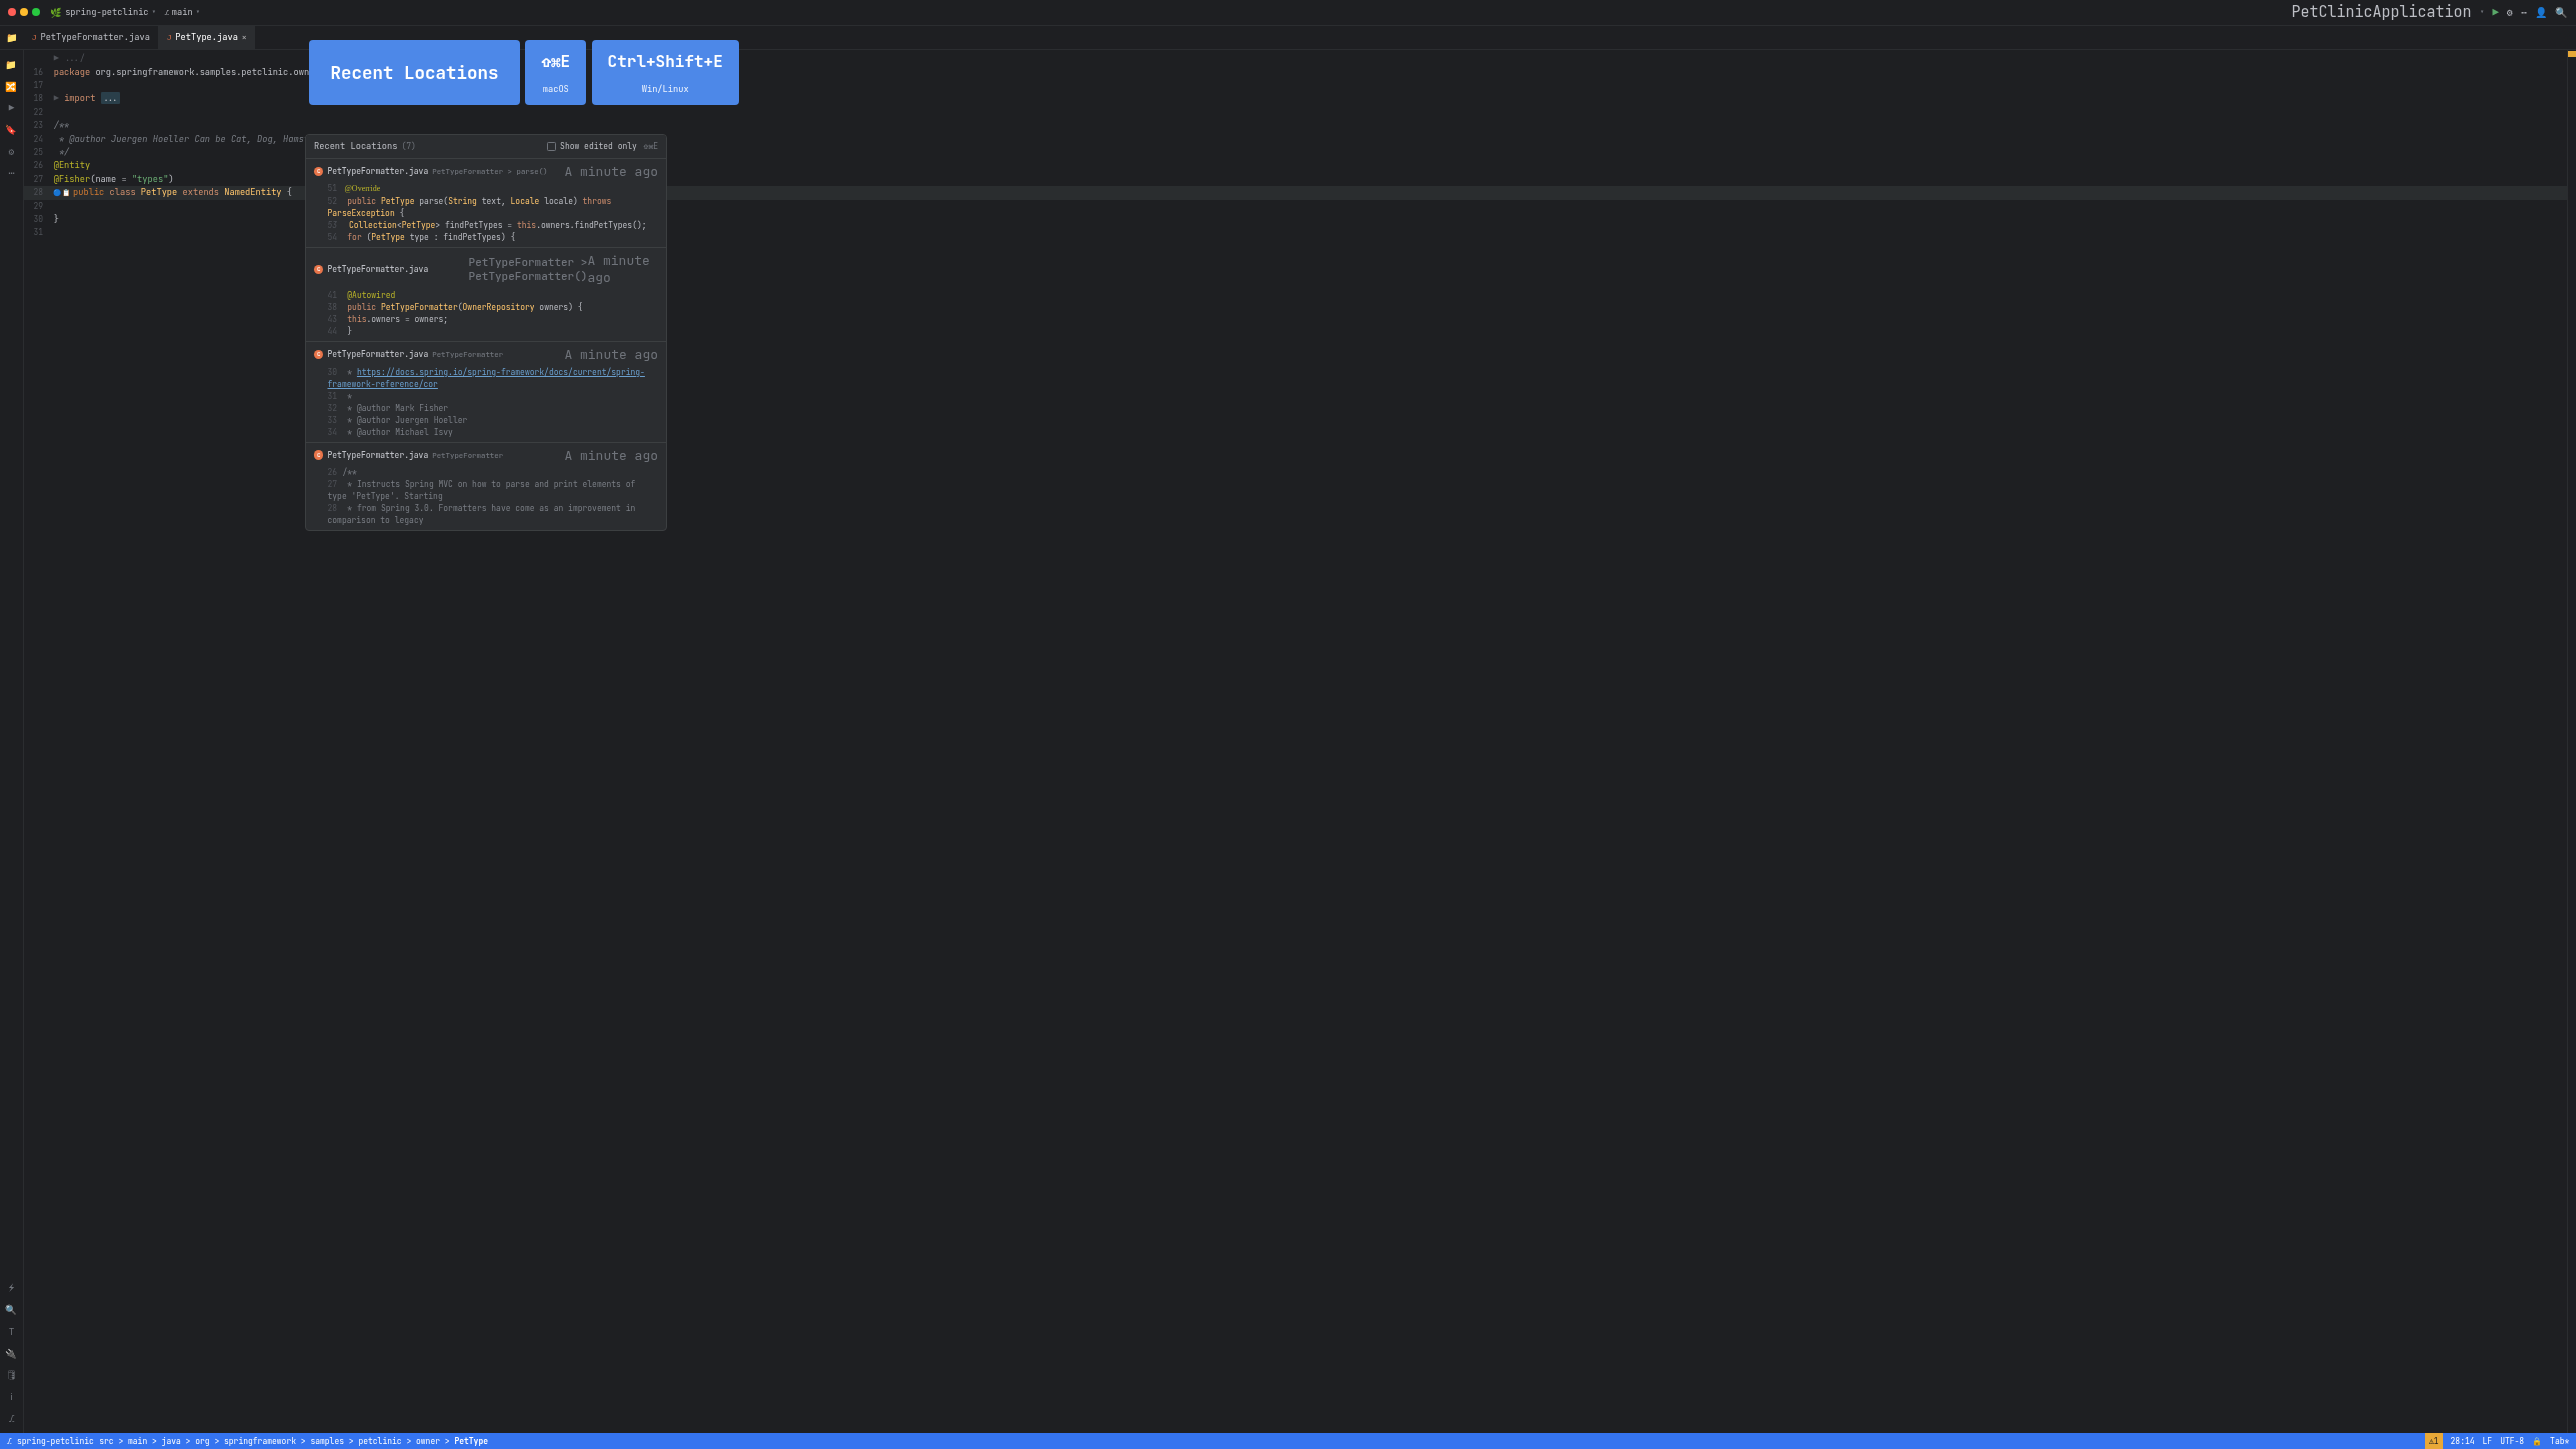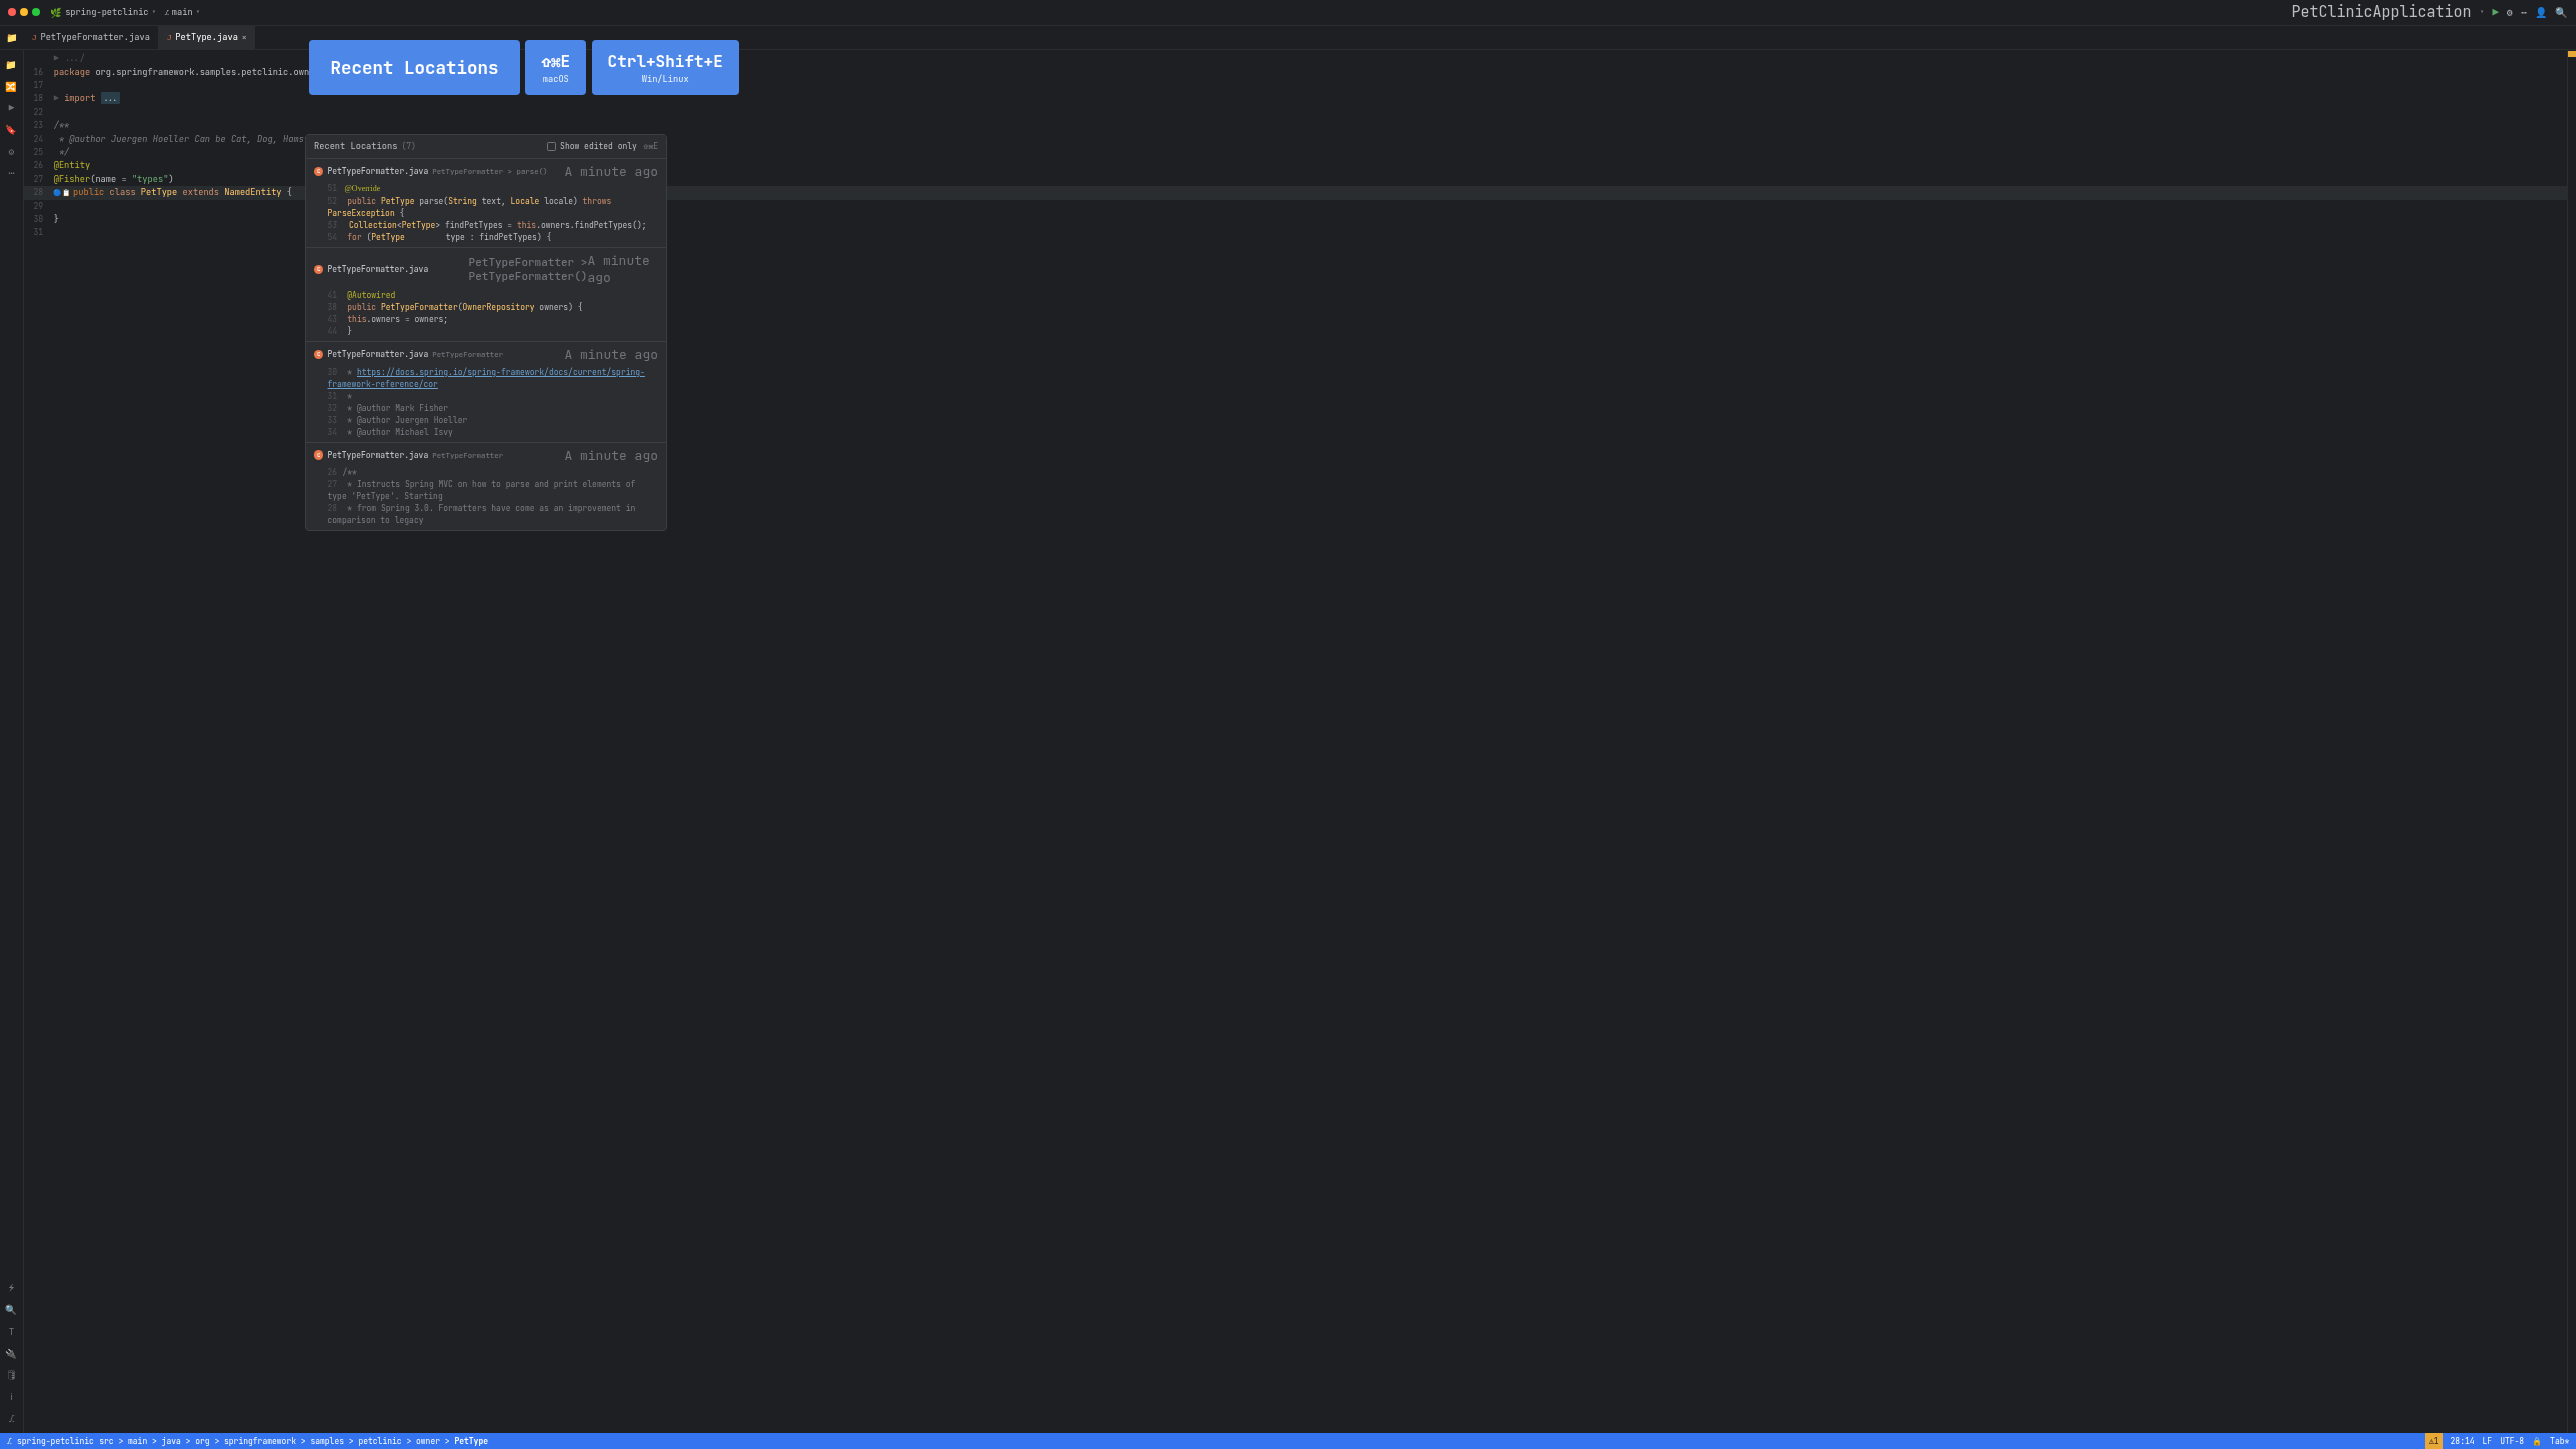--- a/index.html
+++ b/index.html
@@ -202,21 +202,21 @@
       padding: 12px 21.5px;
     }
     .tooltip-shortcut {
       background: #4d88e8;
       font-size: 16px;
       padding: 10.7px 16px;
     }
     .tooltip-shortcut-sub {
       font-size: 8.7px;
       font-weight: normal;
-      margin-top: 1px;
+      margin-top: 11px;
       opacity: 0.9;
     }
 
     
     .recent-panel {
       position: fixed;
       top: 134px;
       left: 305px;
       width: 362px;
       background: #2b2d30;
@@ -482,21 +482,21 @@
         <div class="file-icon">C</div>
         <span>PetTypeFormatter.java</span>
         <span style="color:#6f737a;font-size:7.4px;">PetTypeFormatter &gt; parse()</span>
       </div>
       <span class="recent-item-time">A minute ago</span>
     </div>
     <div class="recent-item-code">
       <div><span style="color:#4e5157;margin-right:5.4px;">51</span><span style="color:#bbb529;font-family:Liberation Serif, serif;">    @Override</span></div>
       <div><span style="color:#4e5157;margin-right:5.4px;">52</span><span style="color:#cf8e6d;">    public </span><span style="color:#ffc66d;">PetType</span><span style="color:#bcbec4;"> parse(</span><span style="color:#ffc66d;">String</span><span style="color:#bcbec4;"> text, </span><span style="color:#ffc66d;">Locale</span><span style="color:#bcbec4;"> locale) </span><span style="color:#cf8e6d;">throws </span><span style="color:#ffc66d;">ParseException</span><span style="color:#bcbec4;"> {</span></div>
       <div><span style="color:#4e5157;margin-right:7px;font-style:italic;">53</span><span style="color:#ffc66d;">        Collection</span><span style="color:#bcbec4;">&lt;</span><span style="color:#ffc66d;">PetType</span><span style="color:#bcbec4;">&gt; findPetTypes = </span><span style="color:#cf8e6d;">this</span><span style="color:#bcbec4;">.owners.findPetTypes();</span></div>
-      <div><span style="color:#4e5157;margin-right:5.4px;">54</span><span style="color:#cf8e6d;">        for </span><span style="color:#bcbec4;">(</span><span style="color:#ffc66d;">PetType</span><span style="color:#bcbec4;padding-left:36px;"> type : findPetTypes) {</span></div>
+      <div><span style="color:#4e5157;margin-right:5.4px;">54</span><span style="color:#cf8e6d;">        for </span><span style="color:#bcbec4;">(</span><span style="color:#ffc66d;">PetType</span><span style="color:#bcbec4;"> type : findPetTypes) {</span></div>
     </div>
   </div>
 
   <div class="recent-item">
     <div class="recent-item-header">
       <div class="recent-item-file">
         <div class="file-icon">C</div>
         <span>PetTypeFormatter.java</span>
         <span style="color:#6f737a;font-size:11px;text-align:right;">PetTypeFormatter &gt; PetTypeFormatter()</span>
       </div>

